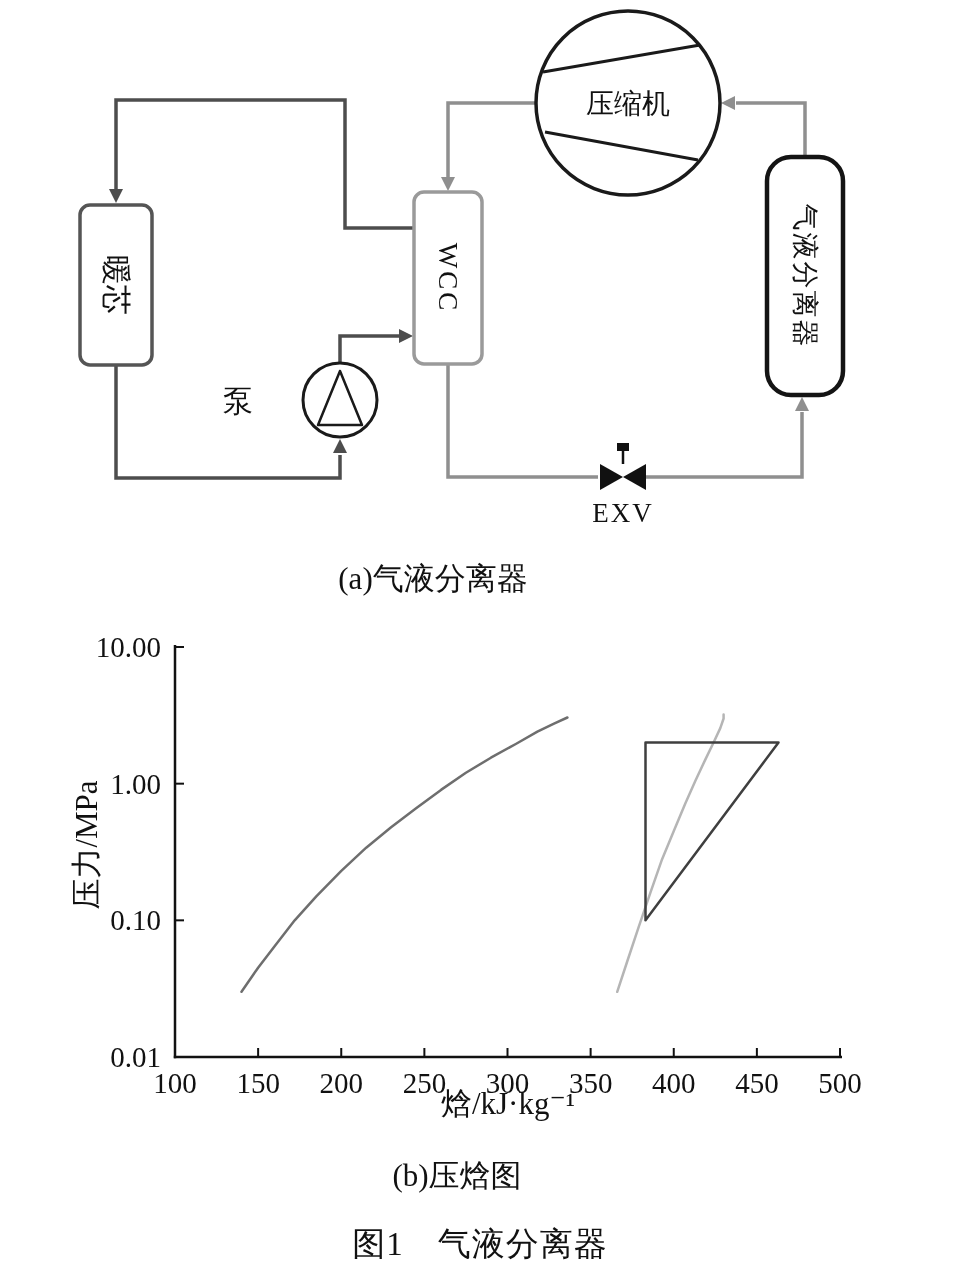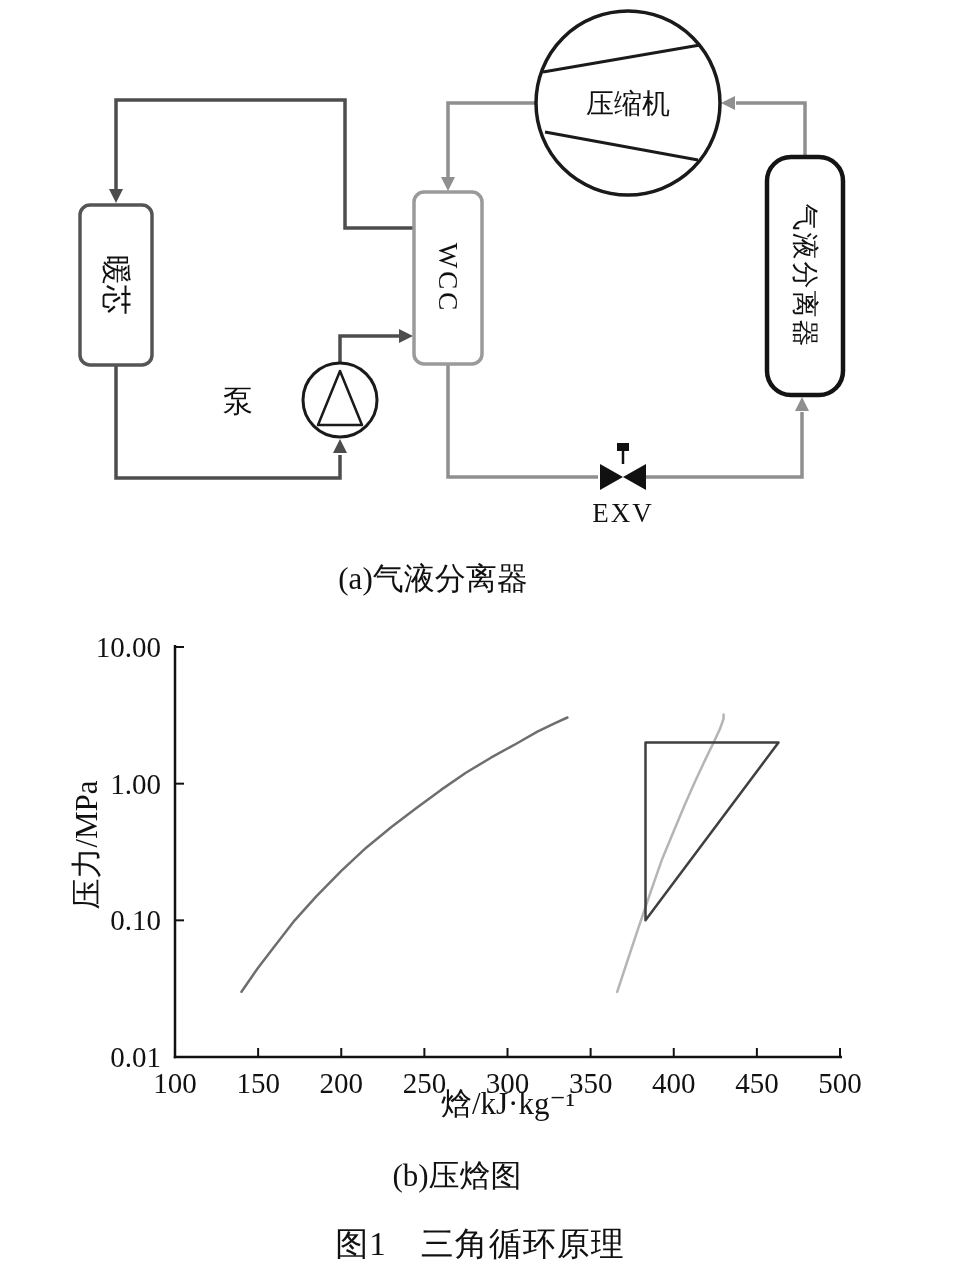--- a/index.html
+++ b/index.html
@@ -98,13 +98,13 @@
     <line x1="175" y1="320.33333333333337" x2="184" y2="320.33333333333337" stroke="#111111" stroke-width="2"></line>
     <text x="161" y="330.33333333333337" text-anchor="end" font-size="29">0.10</text>
     <line x1="175" y1="457" x2="184" y2="457" stroke="#111111" stroke-width="2"></line>
     <text x="161" y="467" text-anchor="end" font-size="29">0.01</text>
     <path d="M 241.5 391.8 L 258.1 367.7 L 274.8 345.9 L 294.7 320.3 L 316.3 296.3 L 341.3 270.9 L 366.2 247.7 L 391.1 227.2 L 416.1 208.3 L 441.0 189.9 L 465.9 172.8 L 490.9 157.7 L 515.8 144.0 L 537.4 131.7 L 554.0 123.6 L 567.4 117.5" fill="none" stroke="#6e6e6e" stroke-width="2.5" stroke-linejoin="round" stroke-linecap="round"></path>
     <path d="M 617.2 391.8 L 627.2 361.5 L 638.8 326.6 L 650.5 292.4 L 662.1 259.2 L 673.8 231.1 L 685.4 203.2 L 695.4 180.8 L 705.3 159.6 L 713.6 142.5 L 720.3 128.1 L 723.6 118.5 L 723.6 114.6" fill="none" stroke="#b5b5b5" stroke-width="2.5" stroke-linejoin="round" stroke-linecap="round"></path>
     <path d="M 645.5 320.3 L 645.5 142.5 L 778.5 142.5 L 645.5 320.3" fill="none" stroke="#3f3f3f" stroke-width="2.5" stroke-linejoin="round" stroke-linecap="round"></path>
   </svg>
 
 <div class="caption" id="caption-b">(b)压焓图</div>
-<div class="caption" id="figure-title">图1　三角循环原理</div>
+<div class="caption" id="figure-title">图1　气液分离器</div>
 
 </body></html>

